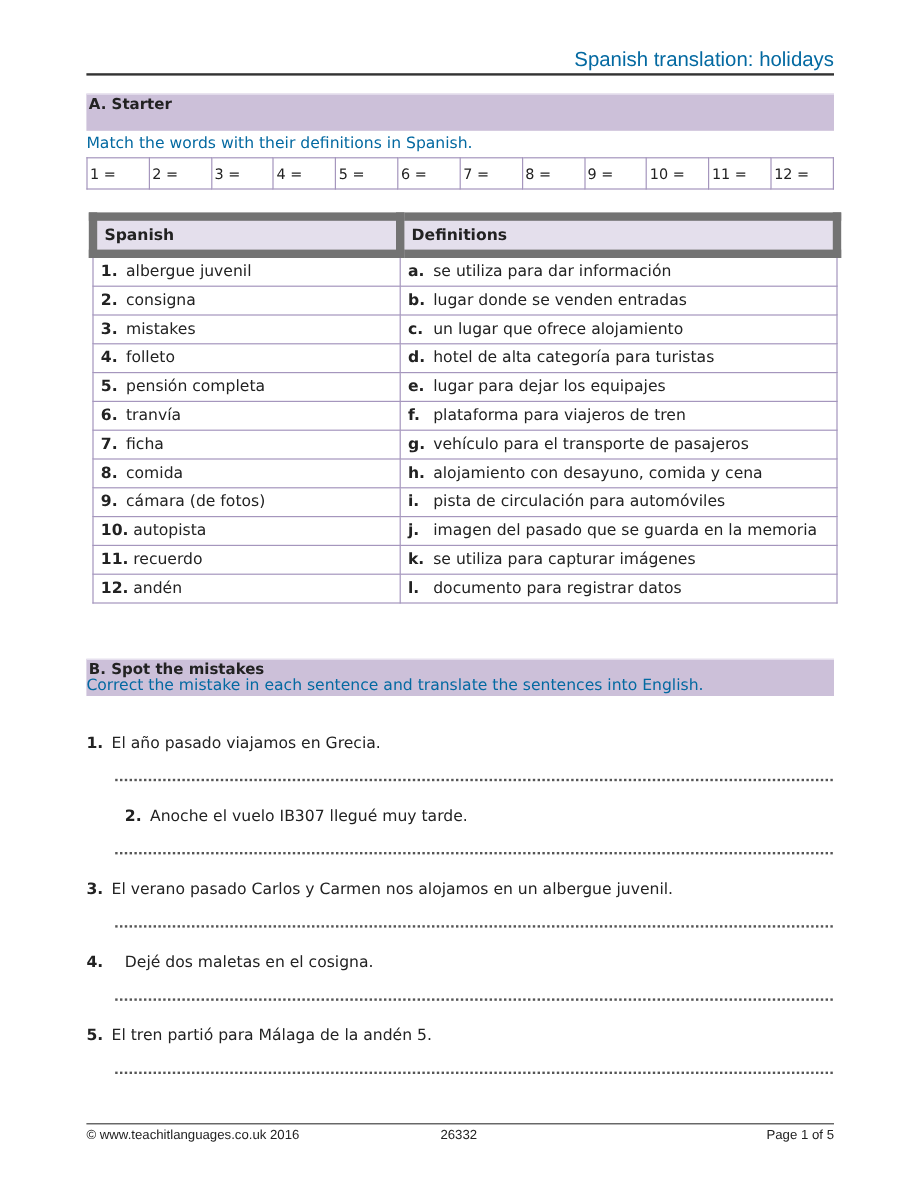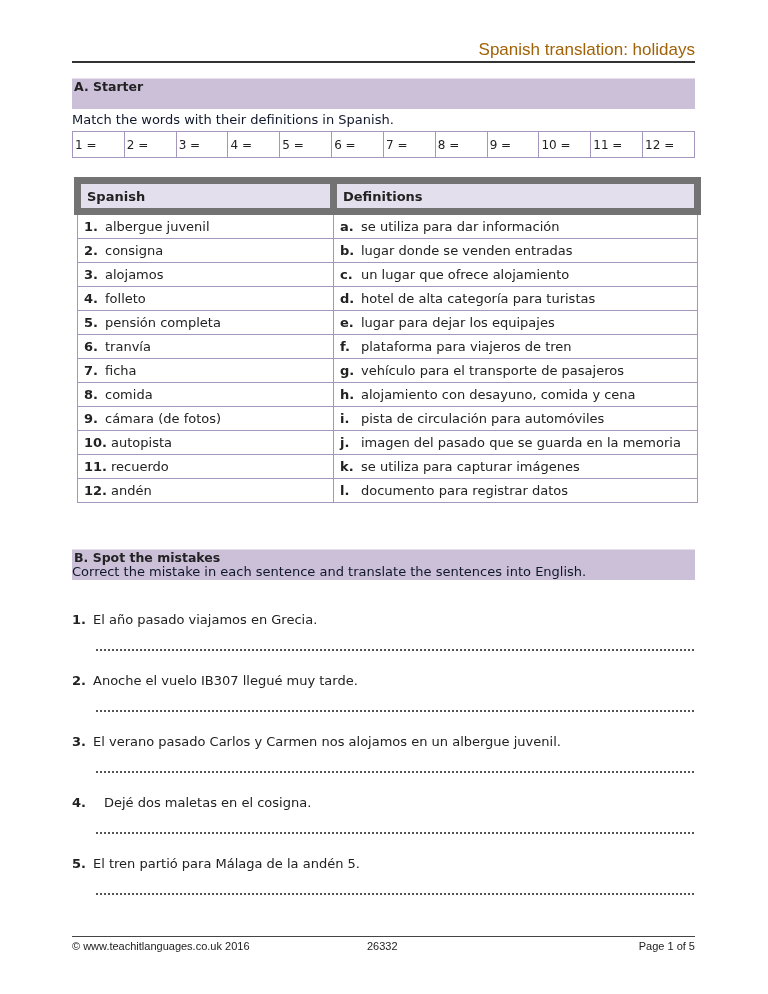--- a/index.html
+++ b/index.html
@@ -1,23 +1,23 @@
 <!DOCTYPE html>
 <html><head>
 <meta charset="utf-8">
 <style>
   html, body { margin: 0; padding: 0; background: #ffffff; }
   body { width: 768px; height: 994px; position: relative; overflow: hidden; font-family: "DejaVu Sans", sans-serif; color: #222; }
   .page { position: absolute; left: 72px; top: 0; width: 623px; }
 
-  .header-title { position: absolute; right: 0; top: 40px; font-family: "Liberation Sans", sans-serif; font-size: 17px; color: #a16207; white-space: nowrap; }
+  .header-title { position: absolute; right: 0; top: 40px; font-family: "Liberation Sans", sans-serif; font-size: 17px; color: #0369a1; white-space: nowrap; }
   .header-rule { position: absolute; left: 0; top: 61px; width: 623px; height: 0; border-top: 2px solid #333; }
 
   .section-bar { position: absolute; left: 0; width: 623px; height: 31px; background: #ccc0d9; border-top: 1px solid #e6e0ee; font-size: 12.5px; font-weight: bold; line-height: 16px; padding-left: 2px; box-sizing: border-box; color: #222; }
-  .instr { position: absolute; left: 0; font-size: 13px; color: #0f172a; white-space: nowrap; }
+  .instr { position: absolute; left: 0; font-size: 13px; color: #0369a1; white-space: nowrap; }
 
   .answer-grid { position: absolute; left: 0; top: 131px; width: 623px; border-collapse: collapse; table-layout: fixed; }
   .answer-grid td { border: 1px solid #a596bd; height: 25px; font-size: 12px; padding: 0 0 0 2px; vertical-align: middle; }
 
   .match-table { position: absolute; left: 2px; top: 177px; width: 620px; border-collapse: collapse; table-layout: fixed; }
   .match-table th { background: #e4dfec; border: 7px solid #737373; font-size: 13px; font-weight: bold; text-align: left; height: 24px; padding: 0 6px; }
   .match-table td { border: 1px solid #a596bd; font-size: 13px; height: 23px; padding: 0 6px; white-space: nowrap; }
   .match-table .num { font-weight: bold; display: inline-block; width: 21px; }
   .match-table .num.wide { width: auto; margin-right: 4px; }
 
@@ -73,21 +73,21 @@
     <tbody id="match-body">
         <tr>
           <td><span class="num">1.</span><span>albergue juvenil</span></td>
           <td><span class="num">a.</span><span>se utiliza para dar información</span></td>
         </tr>
         <tr>
           <td><span class="num">2.</span><span>consigna</span></td>
           <td><span class="num">b.</span><span>lugar donde se venden entradas</span></td>
         </tr>
         <tr>
-          <td><span class="num">3.</span><span>alojamos</span></td>
+          <td><span class="num">3.</span><span>mistakes</span></td>
           <td><span class="num">c.</span><span>un lugar que ofrece alojamiento</span></td>
         </tr>
         <tr>
           <td><span class="num">4.</span><span>folleto</span></td>
           <td><span class="num">d.</span><span>hotel de alta categoría para turistas</span></td>
         </tr>
         <tr>
           <td><span class="num">5.</span><span>pensión completa</span></td>
           <td><span class="num">e.</span><span>lugar para dejar los equipajes</span></td>
         </tr>
@@ -121,21 +121,21 @@
         </tr>
       </tbody>
   </table>
 
   <div class="section-bar" style="top:529px;margin-top:20px;">B.  Spot the mistakes</div>
   <div class="instr" style="top:564px;">Correct the mistake in each sentence and translate the sentences into English.</div>
 
   <div id="sentences">
       <div class="sentence" style="top: 612px;"><span class="snum">1.</span><span>El año pasado viajamos en Grecia.</span></div>
       <div class="dotline" style="top: 649px;"></div>
-      <div class="sentence" style="top: 673px;"><span class="snum">2.</span><span>Anoche el vuelo IB307 llegué muy tarde.</span></div>
+      <div class="sentence" style="top: 673px; margin-left: 32px;"><span class="snum">2.</span><span>Anoche el vuelo IB307 llegué muy tarde.</span></div>
       <div class="dotline" style="top: 710px;"></div>
       <div class="sentence" style="top: 734px;"><span class="snum">3.</span><span>El verano pasado Carlos y Carmen nos alojamos en un albergue juvenil.</span></div>
       <div class="dotline" style="top: 771px;"></div>
       <div class="sentence" style="top: 795px;"><span class="snum gap">4.</span><span>Dejé dos maletas en el cosigna.</span></div>
       <div class="dotline" style="top: 832px;"></div>
       <div class="sentence" style="top: 856px;"><span class="snum">5.</span><span>El tren partió para Málaga de la andén 5.</span></div>
       <div class="dotline" style="top: 893px;"></div>
     </div>
 
   <div class="footer-rule"></div>

